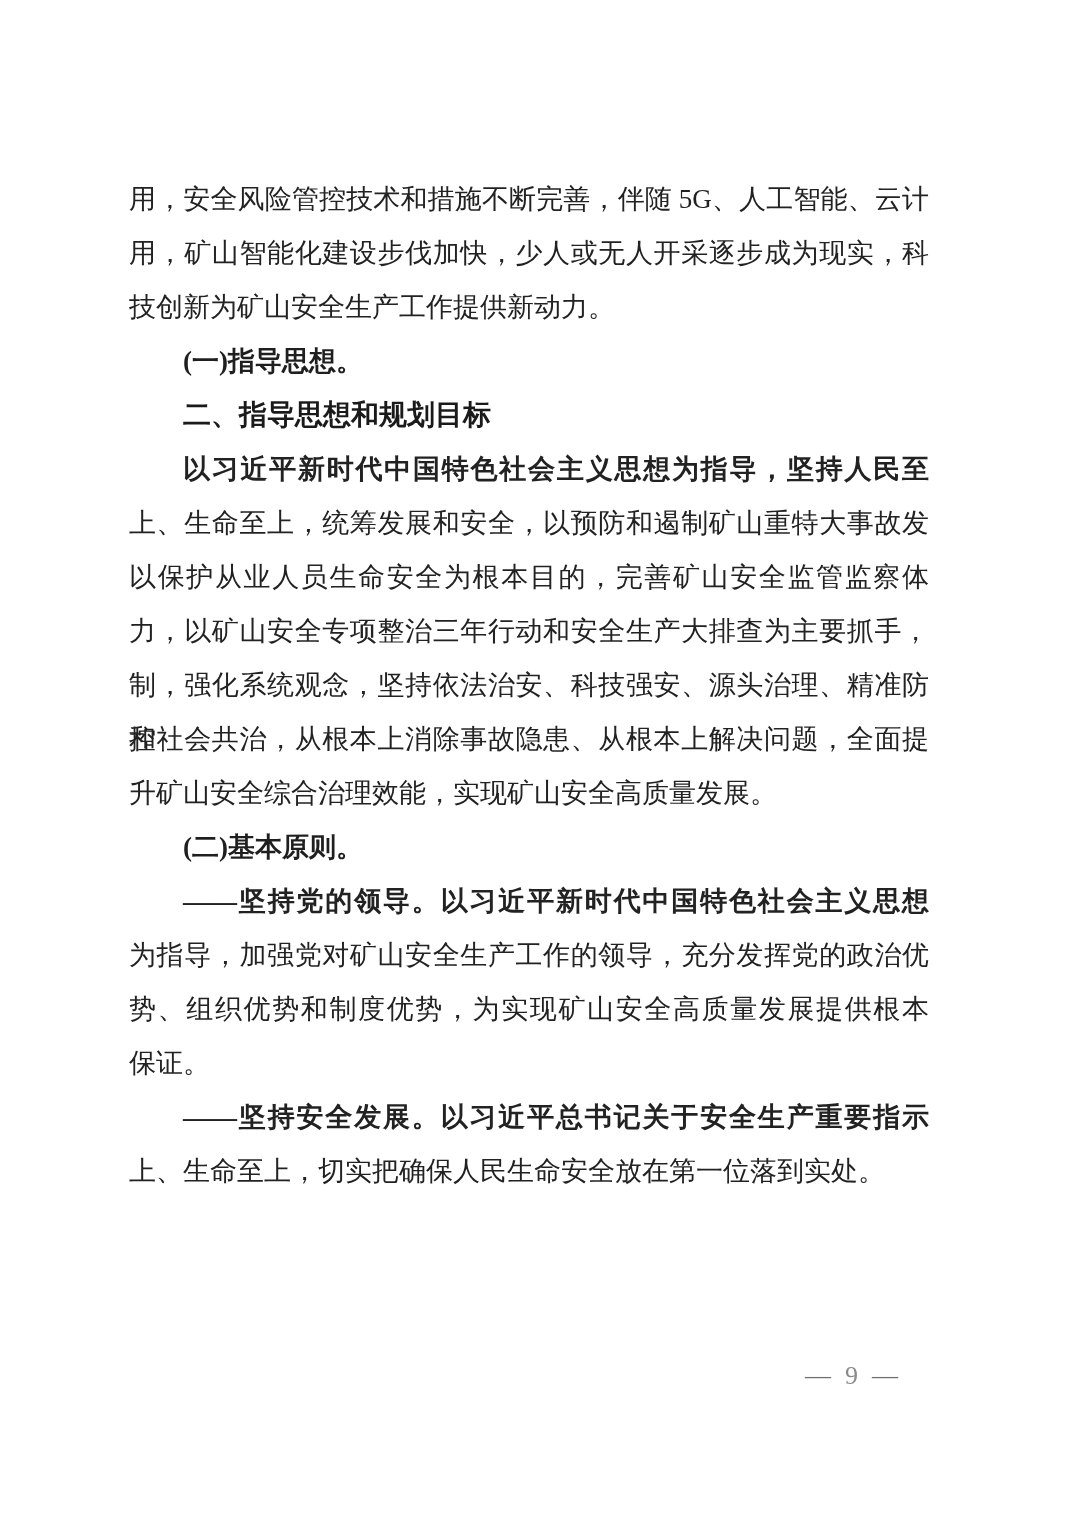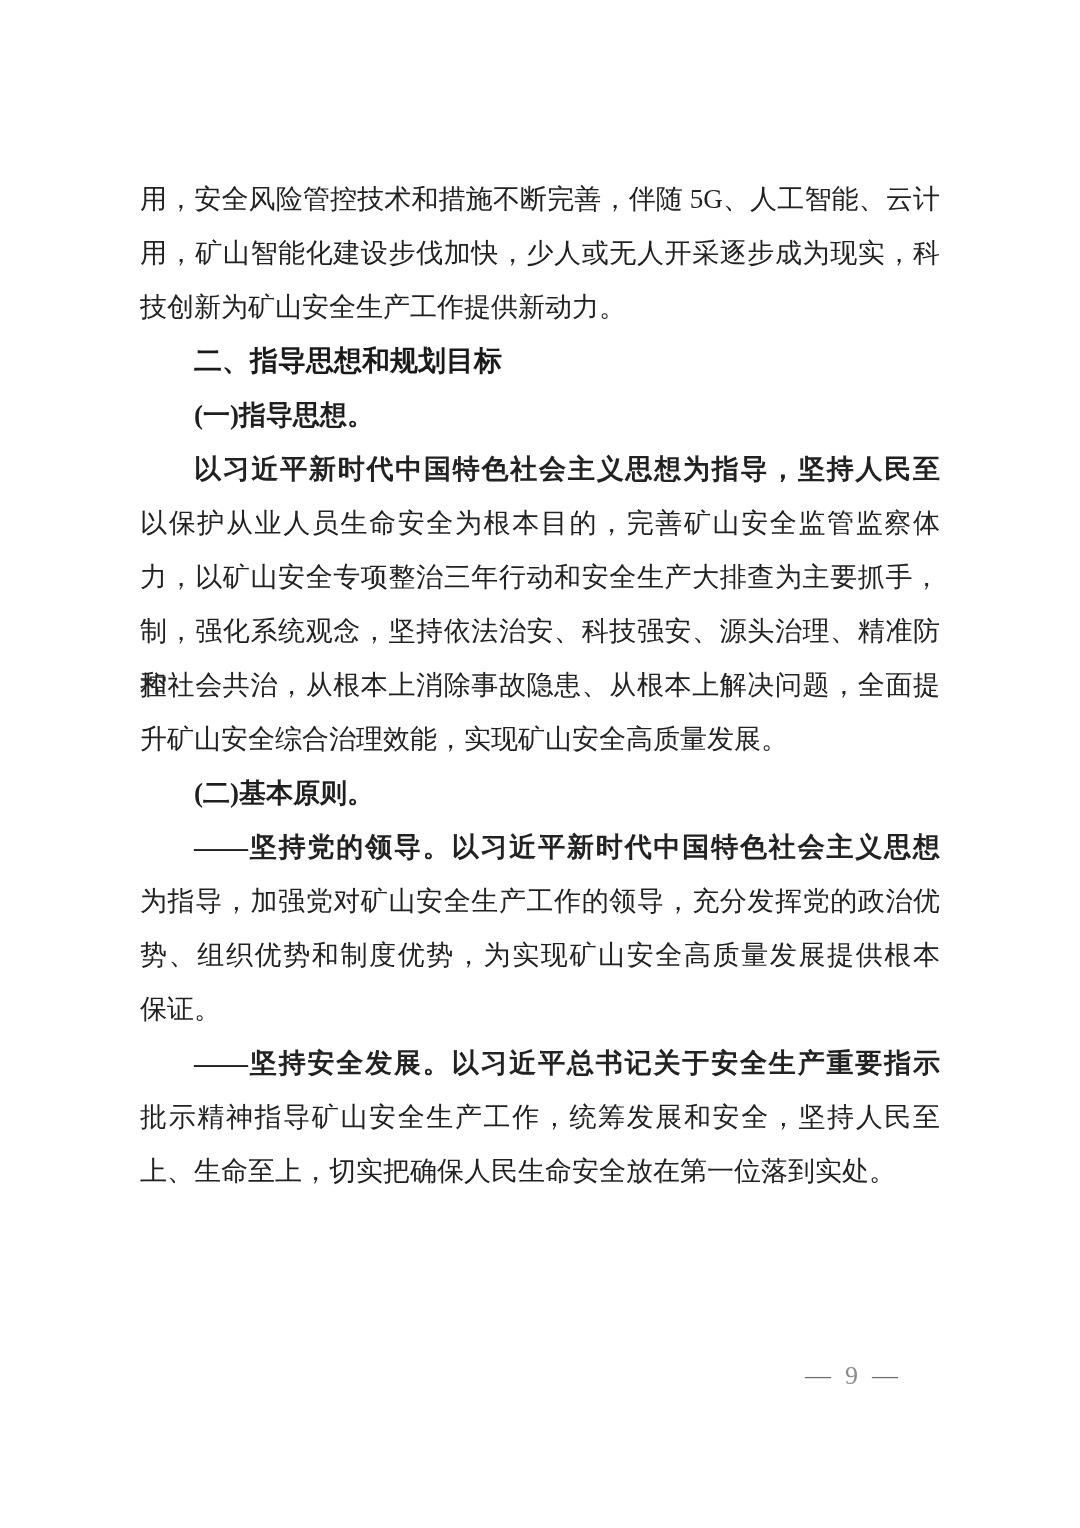--- a/index.html
+++ b/index.html
@@ -10,21 +10,21 @@
   .page {
     position: relative;
     width: 1080px;
     height: 1528px;
     background: #ffffff;
     overflow: hidden;
     font-family: "Liberation Serif", "DejaVu Serif", serif;
   }
   .content {
     position: absolute;
-    left: 140px;
+    left: 129px;
     top: 172px;
     width: 800px;
   }
   .line {
     height: 54px;
     line-height: 54px;
     font-size: 27px;
     color: #222222;
     letter-spacing: 0px;
   }
@@ -69,33 +69,33 @@
   }
 </style>
 </head>
 <body>
 
 <div class="page">
   <div class="content">
       <div class="line body justify">用，安全风险管控技术和措施不断完善，伴随 5G、人工智能、云计</div>
       <div class="line body justify">用，矿山智能化建设步伐加快，少人或无人开采逐步成为现实，科</div>
       <div class="line body">技创新为矿山安全生产工作提供新动力。</div>
+      <div class="line subheading indent">(一)指导思想。</div>
       <div class="line heading indent">二、指导思想和规划目标</div>
-      <div class="line subheading indent">(一)指导思想。</div>
       <div class="line body justify indent">以习近平新时代中国特色社会主义思想为指导，坚持人民至</div>
+      <div class="line body justify">上、生命至上，统筹发展和安全，以预防和遏制矿山重特大事故发</div>
       <div class="line body justify">以保护从业人员生命安全为根本目的，完善矿山安全监管监察体</div>
       <div class="line body justify">力，以矿山安全专项整治三年行动和安全生产大排查为主要抓手，</div>
       <div class="line body justify">制，强化系统观念，坚持依法治安、科技强安、源头治理、精准防控</div>
       <div class="line body justify">和社会共治，从根本上消除事故隐患、从根本上解决问题，全面提</div>
       <div class="line body">升矿山安全综合治理效能，实现矿山安全高质量发展。</div>
       <div class="line subheading indent">(二)基本原则。</div>
       <div class="line body justify indent">——坚持党的领导。以习近平新时代中国特色社会主义思想</div>
       <div class="line body justify">为指导，加强党对矿山安全生产工作的领导，充分发挥党的政治优</div>
       <div class="line body justify">势、组织优势和制度优势，为实现矿山安全高质量发展提供根本</div>
       <div class="line body">保证。</div>
       <div class="line body justify indent">——坚持安全发展。以习近平总书记关于安全生产重要指示</div>
-      <div class="line body justify">批示精神指导矿山安全生产工作，统筹发展和安全，坚持人民至</div>
       <div class="line body">上、生命至上，切实把确保人民生命安全放在第一位落到实处。</div>
     </div>
   <div class="page-number">
     <span class="dash">—</span><span class="num">9</span><span class="dash">—</span>
   </div>
 </div>
 
 </body></html>

